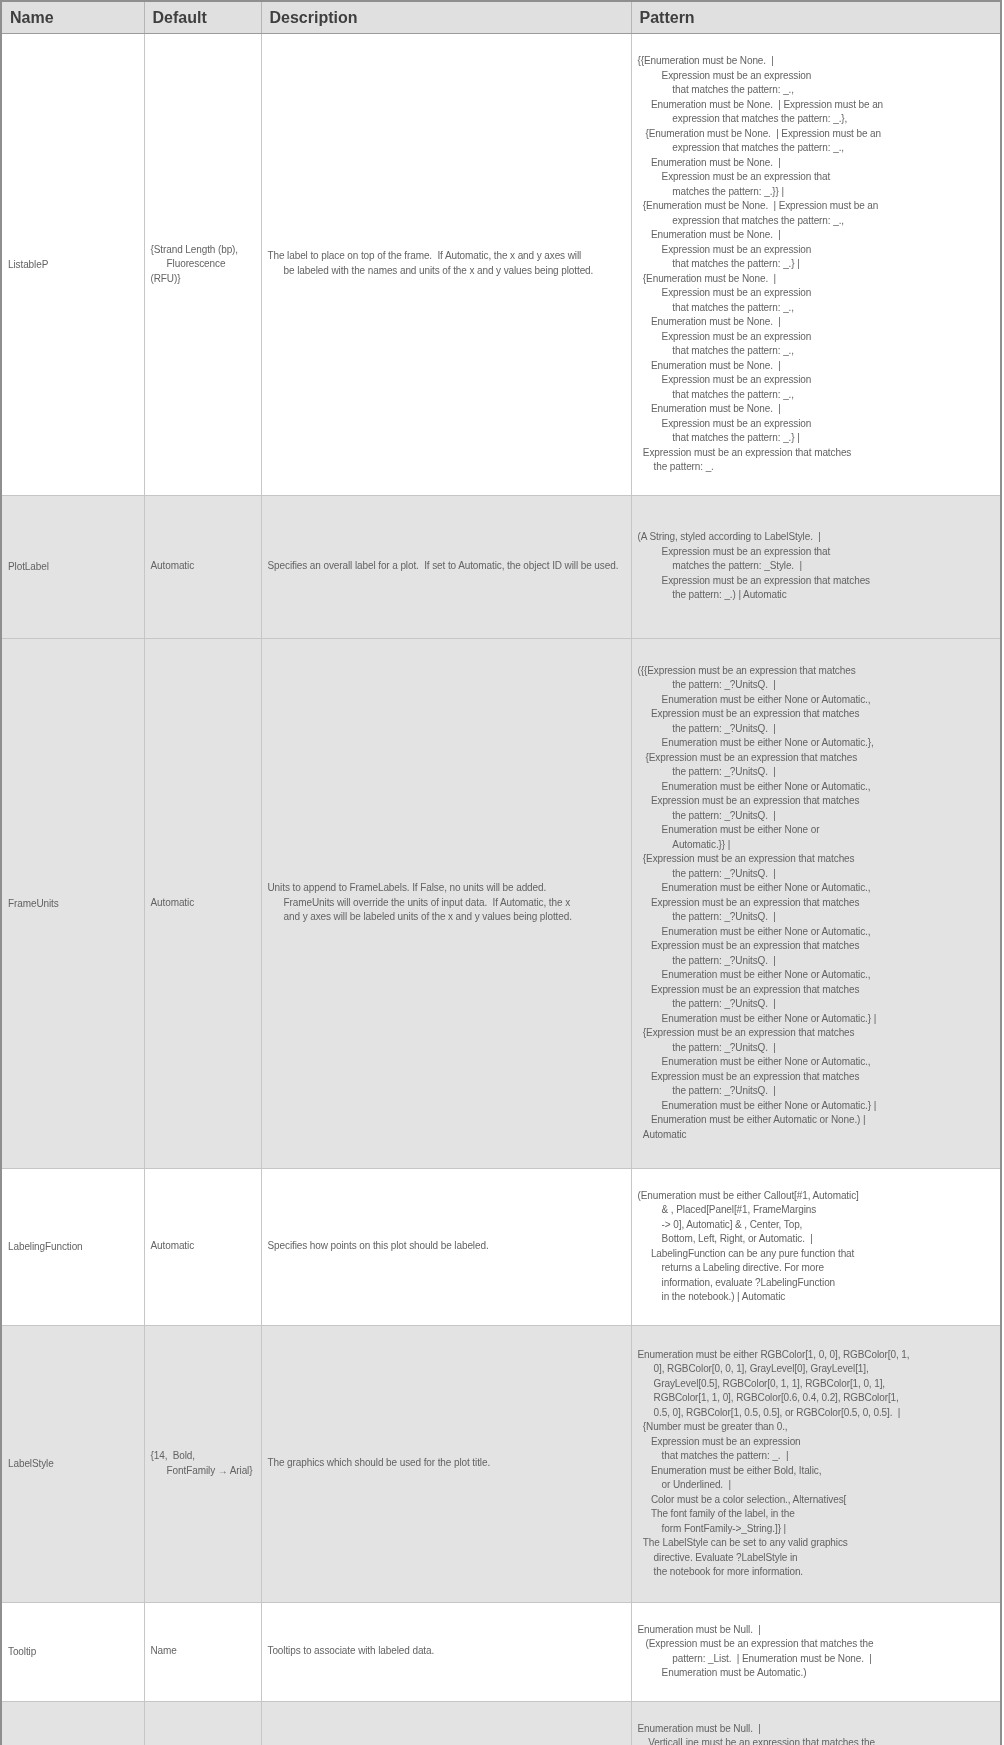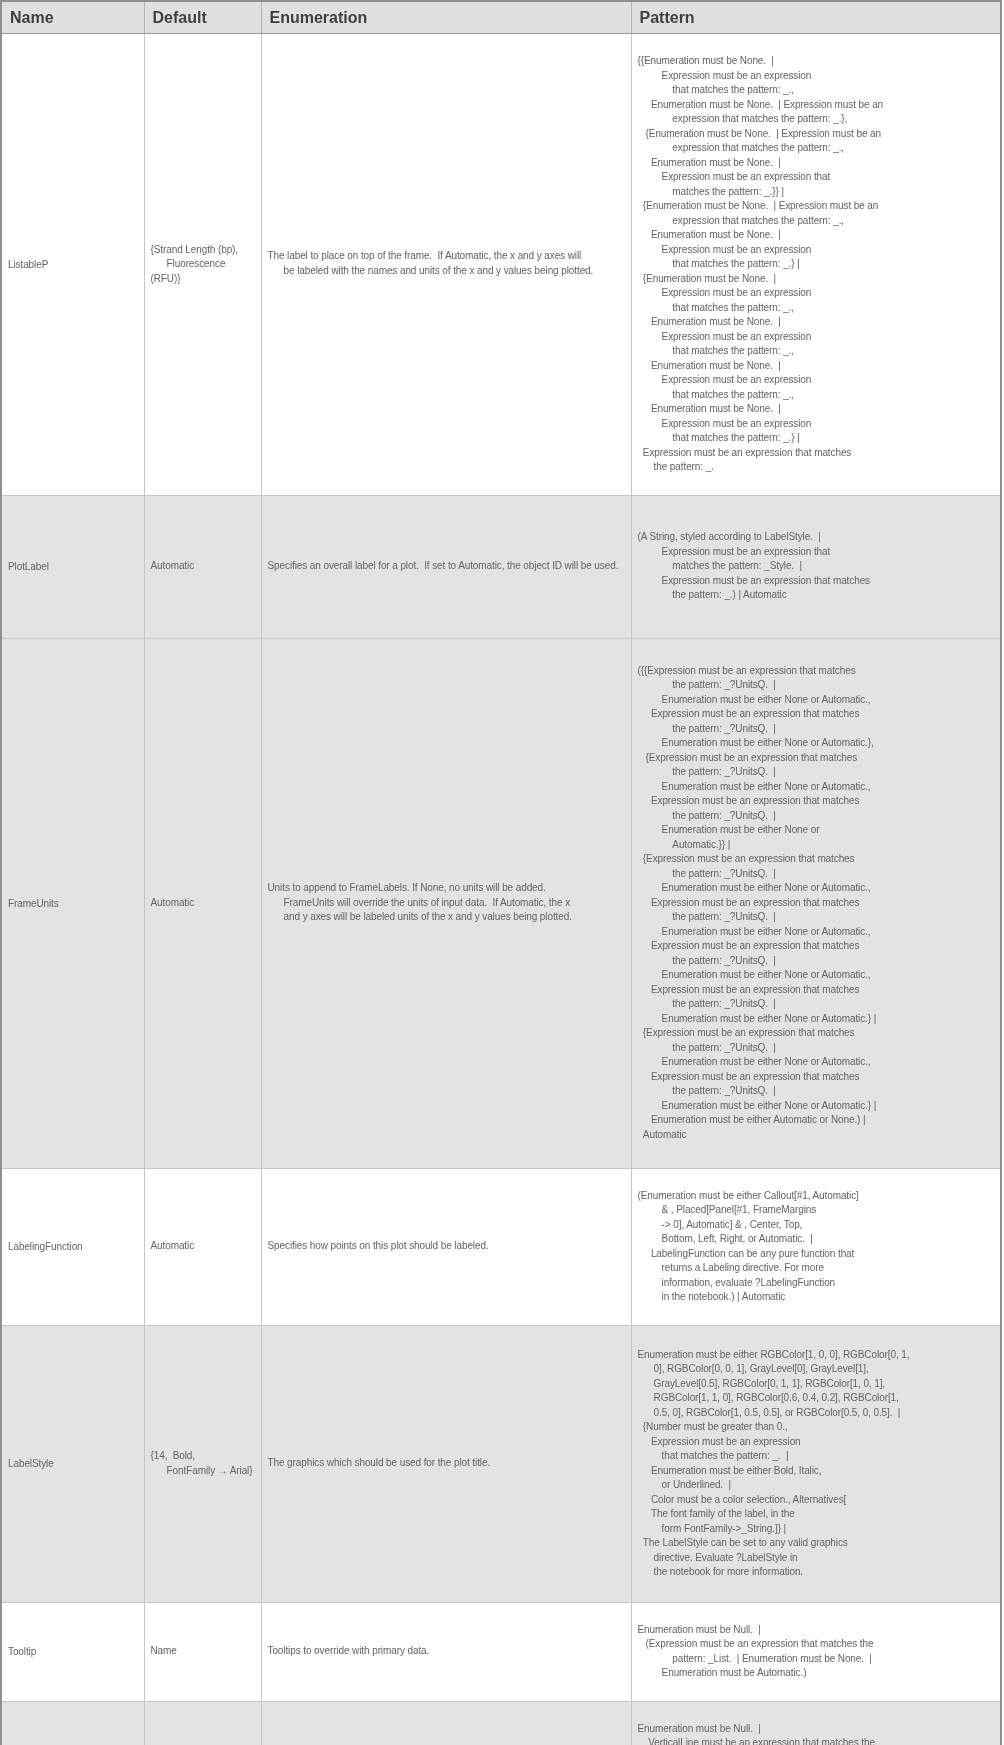--- a/index.html
+++ b/index.html
@@ -48,21 +48,21 @@
   <colgroup>
     <col class="c-name">
       <col class="c-default">
       <col class="c-desc">
       <col class="c-pattern">
   </colgroup>
   <thead>
     <tr>
       <th>Name</th>
       <th>Default</th>
-      <th>Enumeration</th>
+      <th>Description</th>
       <th>Pattern</th>
     </tr>
   </thead>
   <tbody>
     <tr style="height:427px;">
       <td class="name-cell">ListableP</td>
       <td class="default-cell">{Strand Length (bp),
       Fluorescence (RFU)}</td>
       <td class="desc-cell">The label to place on top of the frame.  If Automatic, the x and y axes will
       be labeled with the names and units of the x and y values being plotted.</td>
@@ -102,21 +102,21 @@
       <td class="desc-cell">Specifies an overall label for a plot.  If set to Automatic, the object ID will be used.</td>
       <td class="pattern-cell">(A String, styled according to LabelStyle.  |
          Expression must be an expression that
              matches the pattern: _Style.  |
          Expression must be an expression that matches
              the pattern: _.) | Automatic</td>
     </tr>
     <tr class="shaded" style="height:530px;">
       <td class="name-cell">FrameUnits</td>
       <td class="default-cell">Automatic</td>
-      <td class="desc-cell">Units to append to FrameLabels. If None, no units will be added.
+      <td class="desc-cell">Units to append to FrameLabels. If False, no units will be added.
       FrameUnits will override the units of input data.  If Automatic, the x
       and y axes will be labeled units of the x and y values being plotted.</td>
       <td class="pattern-cell">({{Expression must be an expression that matches
              the pattern: _?UnitsQ.  |
          Enumeration must be either None or Automatic.,
      Expression must be an expression that matches
              the pattern: _?UnitsQ.  |
          Enumeration must be either None or Automatic.},
    {Expression must be an expression that matches
              the pattern: _?UnitsQ.  |
@@ -177,21 +177,21 @@
      Color must be a color selection., Alternatives[
      The font family of the label, in the
          form FontFamily-&gt;_String.]} |
   The LabelStyle can be set to any valid graphics
       directive. Evaluate ?LabelStyle in
       the notebook for more information.</td>
     </tr>
     <tr style="height:76px;">
       <td class="name-cell">Tooltip</td>
       <td class="default-cell">Name</td>
-      <td class="desc-cell">Tooltips to override with primary data.</td>
+      <td class="desc-cell">Tooltips to associate with labeled data.</td>
       <td class="pattern-cell">Enumeration must be Null.  |
    (Expression must be an expression that matches the
              pattern: _List.  | Enumeration must be None.  |
          Enumeration must be Automatic.)</td>
     </tr>
     <tr class="shaded" style="height:92px;">
       <td class="name-cell">VerticalLine</td>
       <td class="default-cell">Null</td>
       <td class="desc-cell">Specification for vertical line epilogs.  Full specification is {x-coordinate, relative
       y-height, label, style}.  Can mix different levels of specification in a list.</td>

